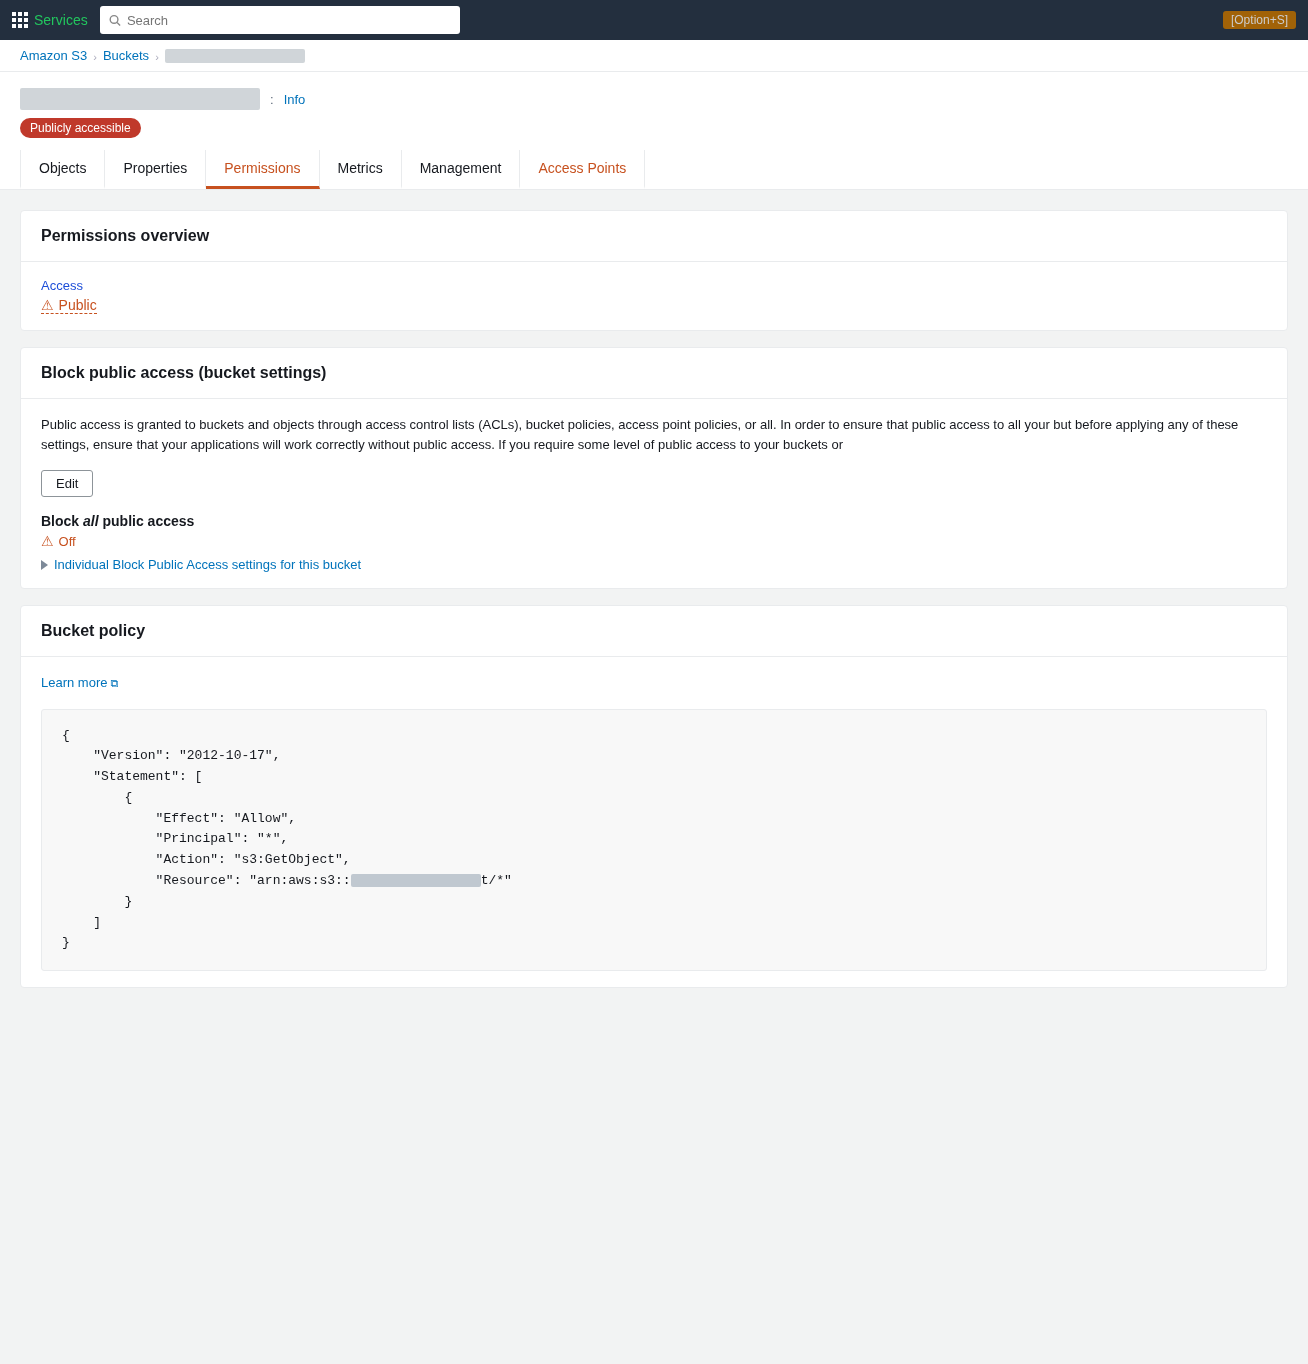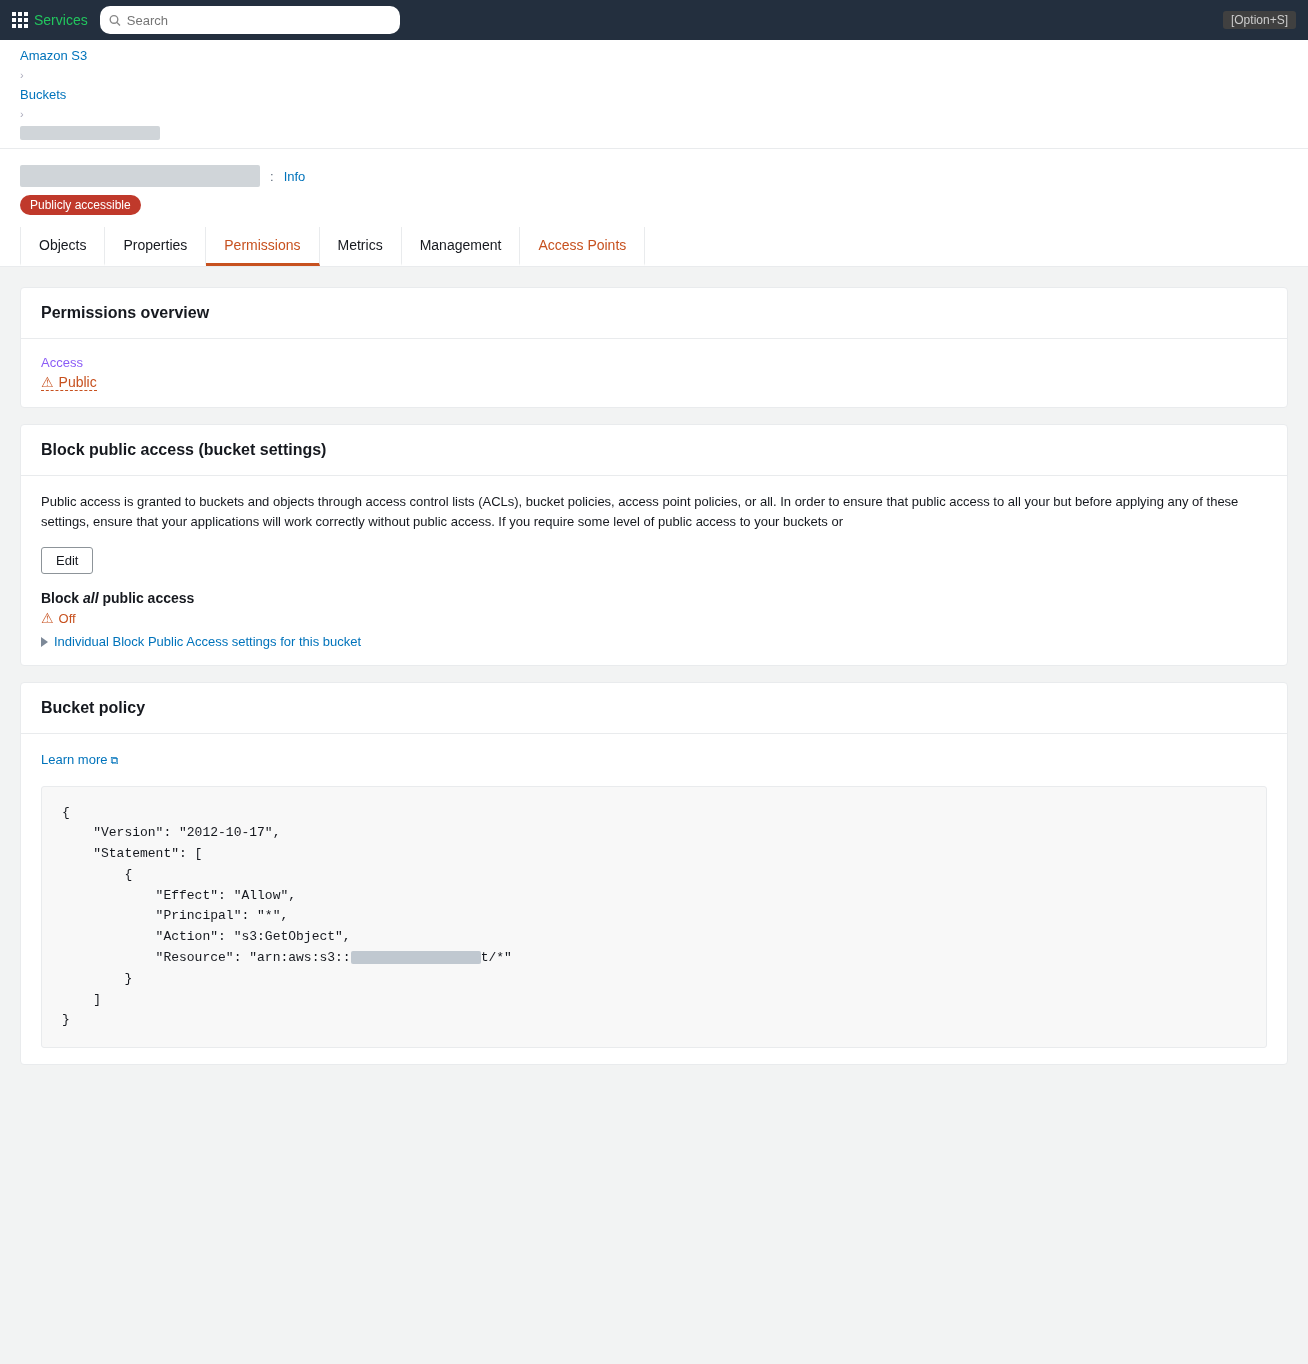--- a/index.html
+++ b/index.html
@@ -32,52 +32,51 @@
     .grid-icon span {
       background: #fff;
       width: 4px;
       height: 4px;
       display: block;
     }
     .search-bar {
       display: flex;
       align-items: center;
       background: #fff;
-      border-radius: 10px;
+      border-radius: 3px;
       padding: 0 8px;
       height: 28px;
-      width: 300px;
+      width: 360px;
       gap: 6px;
     }
     .search-bar input {
       border: none;
       outline: none;
       font-size: 13px;
       width: 100%;
       color: #16191f;
     }
     .shortcut-badge {
       margin-left: auto;
-      background: #404040;
+      background: #a16207;
       color: #ccc;
       font-size: 12px;
       padding: 2px 8px;
       border-radius: 3px;
     }
 
     
     .breadcrumb {
       background: #fff;
       padding: 8px 20px;
       display: flex;
-      align-items: flex-start;
+      align-items: flex-end;
       gap: 6px;
       font-size: 13px;
       border-bottom: 1px solid #e9ebed;
-      flex-direction: column;
     }
     .breadcrumb a { color: #0073bb; text-decoration: none; }
     .breadcrumb .chevron { color: #aab; font-size: 11px; }
     .bucket-name-blur {
       display: inline-block;
       width: 140px;
       height: 14px;
       background: #d0d5d9;
       border-radius: 2px;
       vertical-align: middle;
@@ -166,21 +165,21 @@
       font-weight: 700;
       color: #16191f;
     }
     .card-body {
       padding: 16px 20px;
     }
 
     
     .access-label {
       font-size: 13px;
-      color: #8b5cf6;
+      color: #1d4ed8;
       margin-bottom: 4px;
     }
     .public-link {
       display: inline-flex;
       align-items: center;
       gap: 5px;
       color: #c7511f;
       font-size: 14px;
       cursor: pointer;
       border-bottom: 1px dashed #c7511f;

